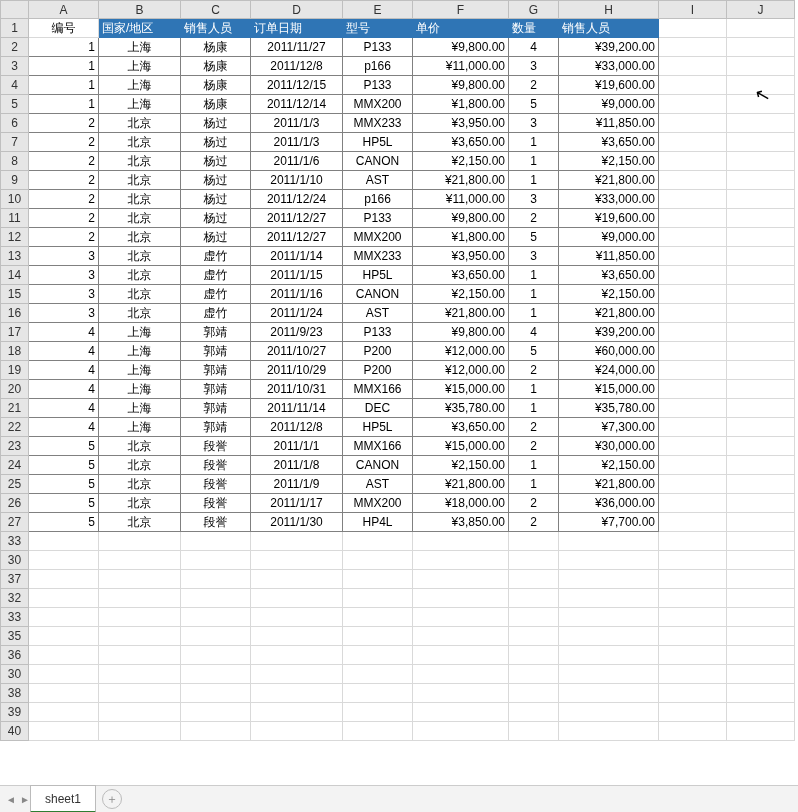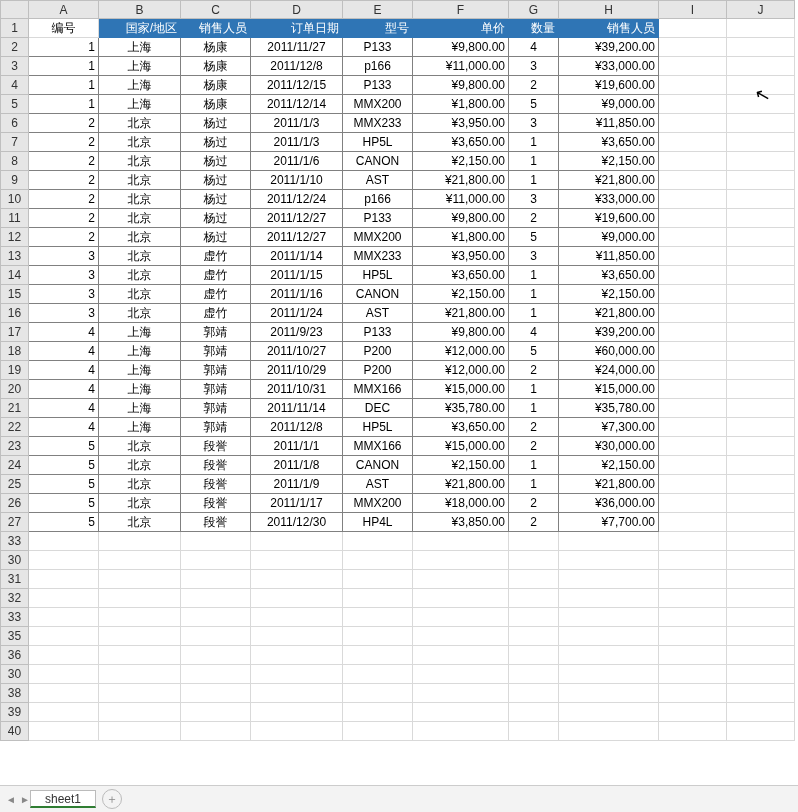--- a/index.html
+++ b/index.html
@@ -52,21 +52,21 @@
     padding: 0 3px;
     white-space: nowrap;
     overflow: hidden;
   }
   
   td.cell.db { border: 1px solid #808080; }
   
   td.cell.th {
     background: #2f75b5;
     color: #fff;
-    text-align: right;
+    text-align: left;
     font-weight: normal;
     border: 1px solid #2f75b5;
   }
   
   col.cA { width: 70px; }
   col.cB { width: 82px; }
   col.cC { width: 70px; }
   col.cD { width: 92px; }
   col.cE { width: 70px; }
   col.cF { width: 96px; }
@@ -97,21 +97,21 @@
     color: #888;
     font-size: 10px;
   }
   .tab {
     background: #fff;
     border: 1px solid #bbb;
     border-bottom: 2px solid #2f7d32;
     padding: 2px 14px;
     font-size: 12px;
     color: #333;
-    height: 18px;
+    height: 28px;
     box-sizing: border-box;
     display: flex;
     align-items: center;
   }
   .newtab {
     width: 18px; height: 18px;
     border: 1px solid #bbb;
     border-radius: 50%;
     display: flex;
     align-items: center;
@@ -497,21 +497,21 @@
           <td class="cell db al-c">2</td>
           <td class="cell db al-r">¥36,000.00</td>
           <td class="cell"></td>
           <td class="cell"></td>
         </tr>
         <tr>
           <td class="rowhdr">27</td>
           <td class="cell db al-r">5</td>
           <td class="cell db al-c">北京</td>
           <td class="cell db al-c">段誉</td>
-          <td class="cell db al-c">2011/12/30</td>
+          <td class="cell db al-c">2011/1/30</td>
           <td class="cell db al-c">HP4L</td>
           <td class="cell db al-r">¥3,850.00</td>
           <td class="cell db al-c">2</td>
           <td class="cell db al-r">¥7,700.00</td>
           <td class="cell"></td>
           <td class="cell"></td>
         </tr>
         <tr>
           <td class="rowhdr">33</td>
           <td class="cell"></td>
@@ -532,21 +532,21 @@
           <td class="cell"></td>
           <td class="cell"></td>
           <td class="cell"></td>
           <td class="cell"></td>
           <td class="cell"></td>
           <td class="cell"></td>
           <td class="cell"></td>
           <td class="cell"></td>
         </tr>
         <tr>
-          <td class="rowhdr">31</td>
+          <td class="rowhdr">37</td>
           <td class="cell"></td>
           <td class="cell"></td>
           <td class="cell"></td>
           <td class="cell"></td>
           <td class="cell"></td>
           <td class="cell"></td>
           <td class="cell"></td>
           <td class="cell"></td>
           <td class="cell"></td>
           <td class="cell"></td>

